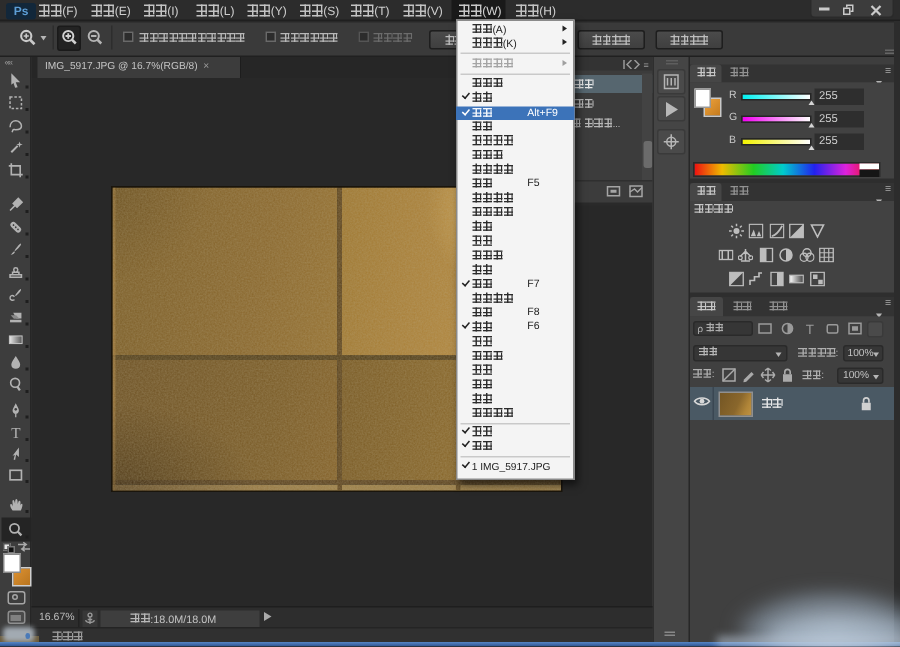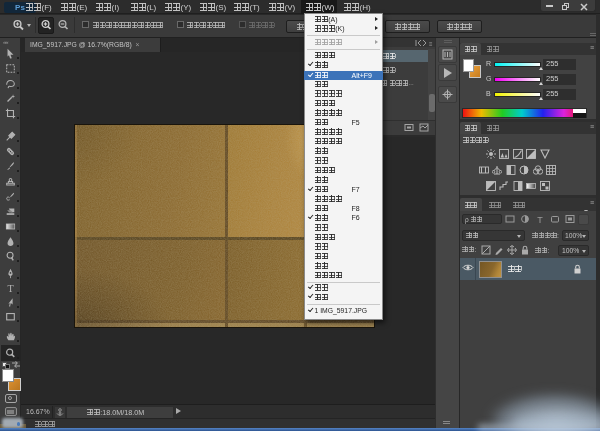--- a/index.html
+++ b/index.html
@@ -51,21 +51,21 @@
  <svg class="abs" style="left:0;top:0" width="299" height="202">
   <filter id="nz">
             <feTurbulence type="fractalNoise" baseFrequency="0.9" numOctaves="2"></feTurbulence>
   <feColorMatrix type="matrix" values="0 0 0 0 0.52, 0 0 0 0 0.46, 0 0 0 0 0.3, 0 0 0 0.34 0"></feColorMatrix>
           </filter>
   <rect width="299" height="202" filter="url(#nz)"></rect>
         </svg>
 </div>
     </div>
 <div class="abs" style="left:0;top:0;width:600px;height:14px;background:#2c2c2c;border-bottom:1px solid #1f1f1f"></div>
-<div class="abs" style="left:4px;top:1.5px;width:32px;height:11px;background:#12273a;border-radius:2px;color:#5d9ed6;font-size:8px;font-weight:bold;text-align:center;line-height:11px">Ps</div>
+<div class="abs" style="left:4px;top:1.5px;width:20px;height:11px;background:#12273a;border-radius:2px;color:#5d9ed6;font-size:8px;font-weight:bold;text-align:center;line-height:11px">Ps</div>
 <div class="abs" style="left:25px;top:2px;height:11px;color:#cfcfcf;font-size:9px;line-height:11px;white-space:nowrap"><i class="z"></i><i class="z"></i><span style="font-size:8px">(F)</span></div>
 <div class="abs" style="left:60px;top:2px;height:11px;color:#cfcfcf;font-size:9px;line-height:11px;white-space:nowrap"><i class="z"></i><i class="z"></i><span style="font-size:8px">(E)</span></div>
 <div class="abs" style="left:95px;top:2px;height:11px;color:#cfcfcf;font-size:9px;line-height:11px;white-space:nowrap"><i class="z"></i><i class="z"></i><span style="font-size:8px">(I)</span></div>
 <div class="abs" style="left:130px;top:2px;height:11px;color:#cfcfcf;font-size:9px;line-height:11px;white-space:nowrap"><i class="z"></i><i class="z"></i><span style="font-size:8px">(L)</span></div>
 <div class="abs" style="left:164px;top:2px;height:11px;color:#cfcfcf;font-size:9px;line-height:11px;white-space:nowrap"><i class="z"></i><i class="z"></i><span style="font-size:8px">(Y)</span></div>
 <div class="abs" style="left:199px;top:2px;height:11px;color:#cfcfcf;font-size:9px;line-height:11px;white-space:nowrap"><i class="z"></i><i class="z"></i><span style="font-size:8px">(S)</span></div>
 <div class="abs" style="left:233px;top:2px;height:11px;color:#cfcfcf;font-size:9px;line-height:11px;white-space:nowrap"><i class="z"></i><i class="z"></i><span style="font-size:8px">(T)</span></div>
 <div class="abs" style="left:268px;top:2px;height:11px;color:#cfcfcf;font-size:9px;line-height:11px;white-space:nowrap"><i class="z"></i><i class="z"></i><span style="font-size:8px">(V)</span></div>
 <div class="abs" style="left:301px;top:0px;width:36px;height:14px;background:#191919"></div>
 <div class="abs" style="left:305px;top:2px;height:11px;color:#d6d6d6;font-size:9px;line-height:11px;white-space:nowrap"><i class="z"></i><i class="z"></i><span style="font-size:8px">(W)</span></div>

